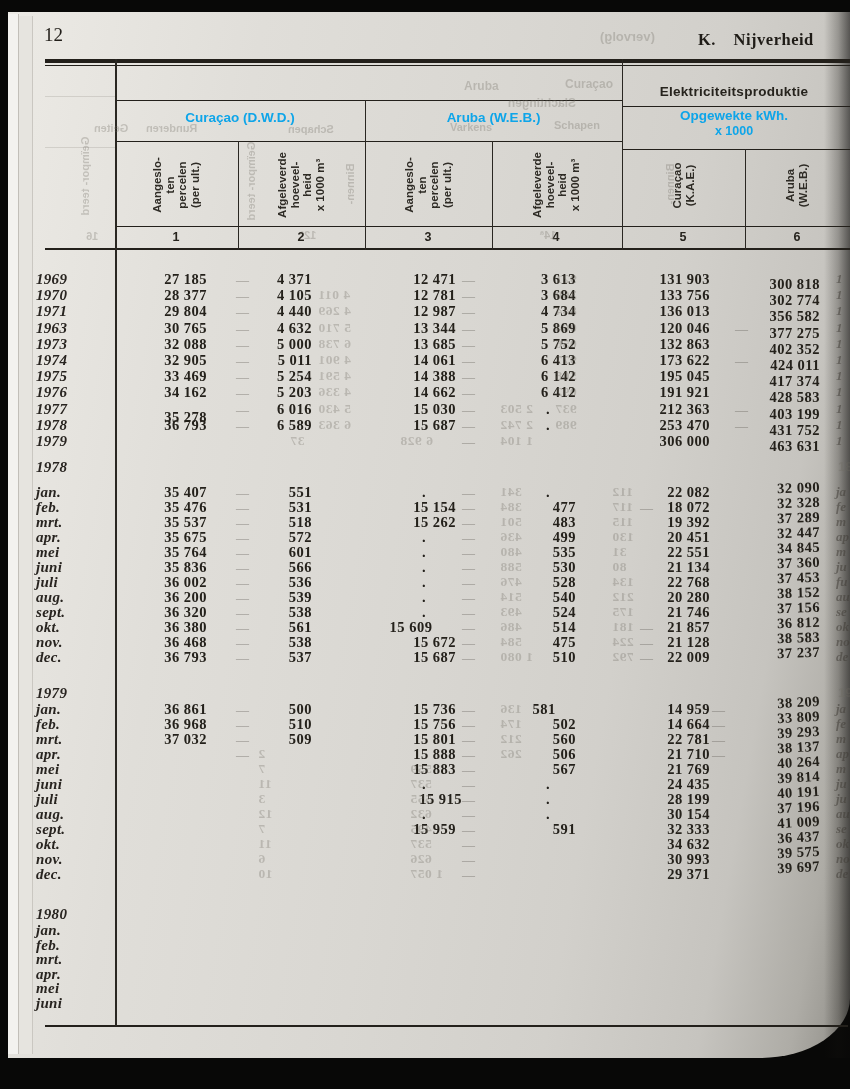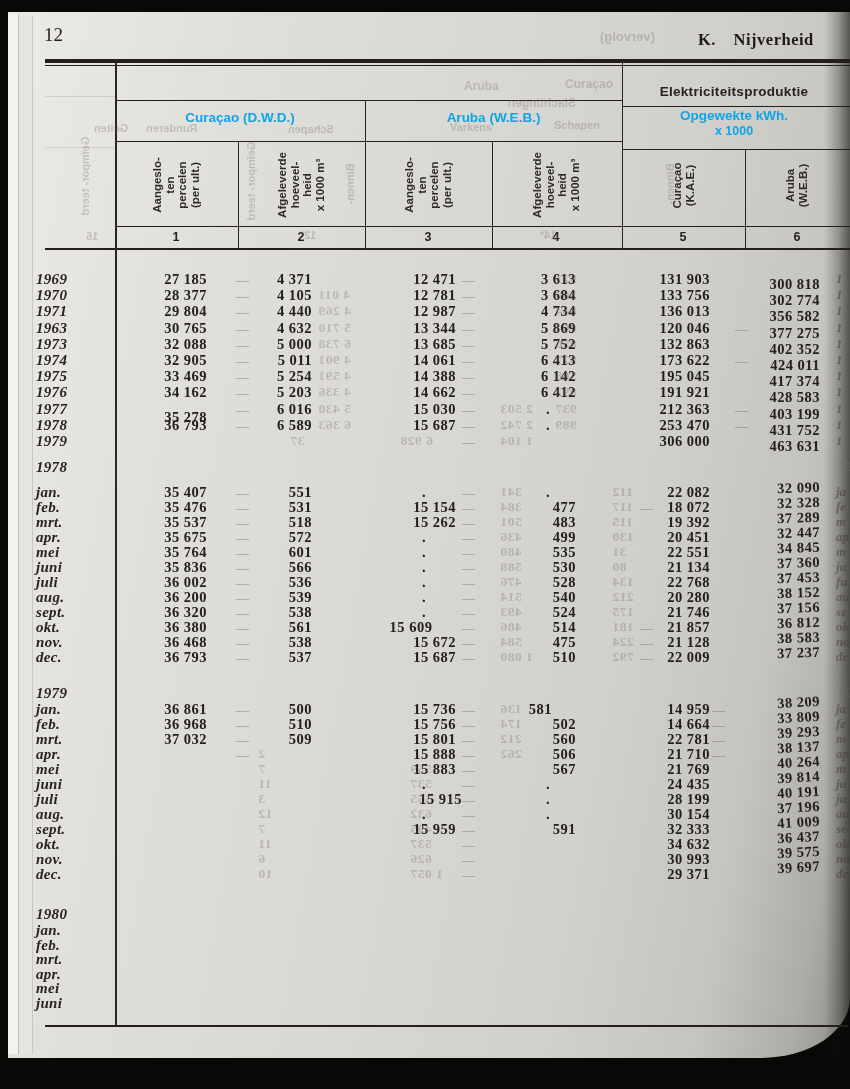--- a/index.html
+++ b/index.html
@@ -389,21 +389,21 @@
     <div class="edgeghost" style="top: 588.5px;">au</div>
     <div class="edgeghost" style="top: 603.5px;">se</div>
     <div class="edgeghost" style="top: 618.5px;">ok</div>
     <div class="edgeghost" style="top: 633.5px;">no</div>
     <div class="edgeghost" style="top: 648.5px;">de</div>
     <div class="blocklabel" style="top: 685px;">1979</div>
     <div class="rowlabel" style="top: 701px;">jan.</div>
     <div class="cell" style="left: 115px; top: 701px; width: 92px;">36 861</div>
     <div class="cell" style="left: 230px; top: 701px; width: 82px;">500</div>
     <div class="cell" style="left: 366px; top: 701px; width: 90px;">15 736</div>
-    <div class="cell" style="left: 456px; top: 701px; width: 96px;">581</div>
+    <div class="cell" style="left: 496px; top: 701px; width: 96px; text-align: center;">581</div>
     <div class="cell" style="left: 600px; top: 701px; width: 110px;">14 959</div>
     <div class="cell" style="left: 745px; top: 695px; width: 75px; transform: rotate(-3.5deg);">38 209</div>
     <div class="gdash" style="left: 236px; top: 702px;">—</div>
     <div class="gdash" style="left: 462px; top: 702px;">—</div>
     <div class="gdash" style="left: 712px; top: 702px;">—</div>
     <div class="gnum" style="left: 500px; top: 701px; width: 62px;">136</div>
     <div class="rowlabel" style="top: 716px;">feb.</div>
     <div class="cell" style="left: 115px; top: 716px; width: 92px;">36 968</div>
     <div class="cell" style="left: 230px; top: 716px; width: 82px;">510</div>
     <div class="cell" style="left: 366px; top: 716px; width: 90px;">15 756</div>

